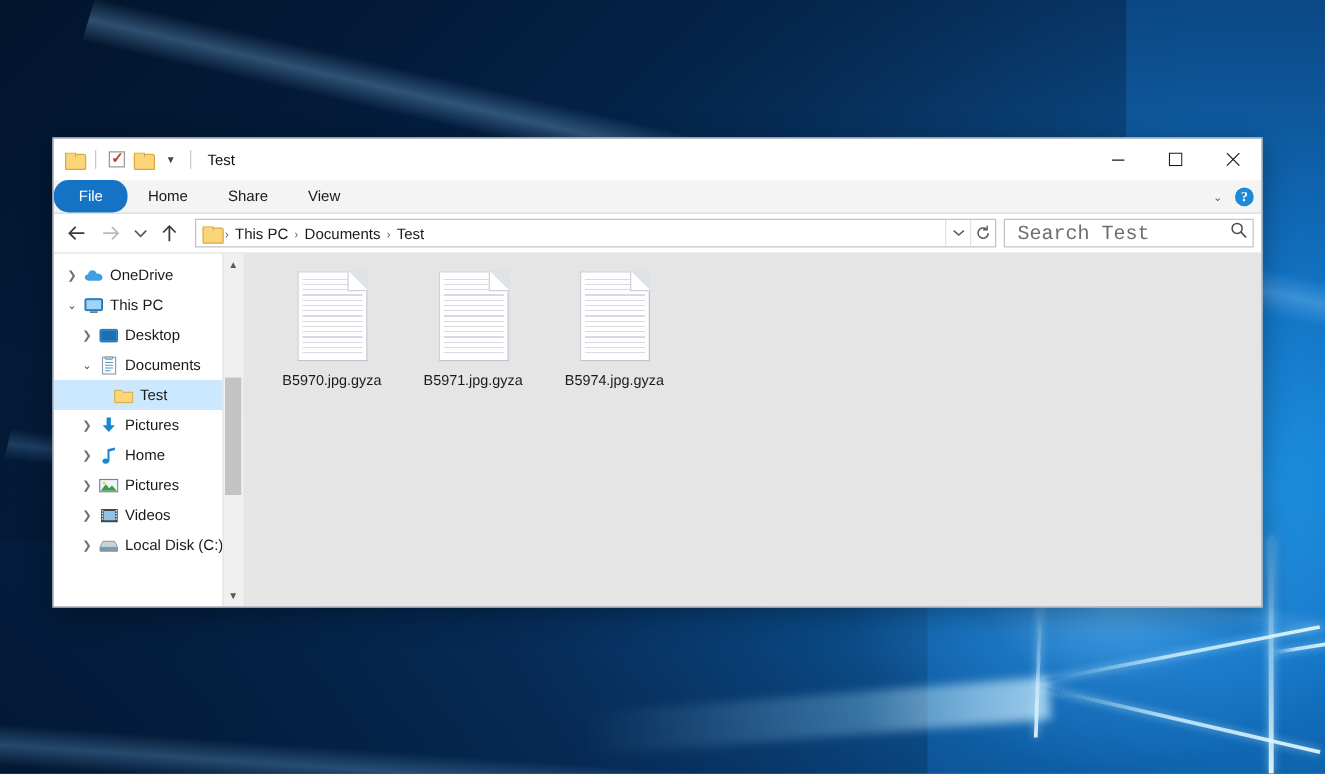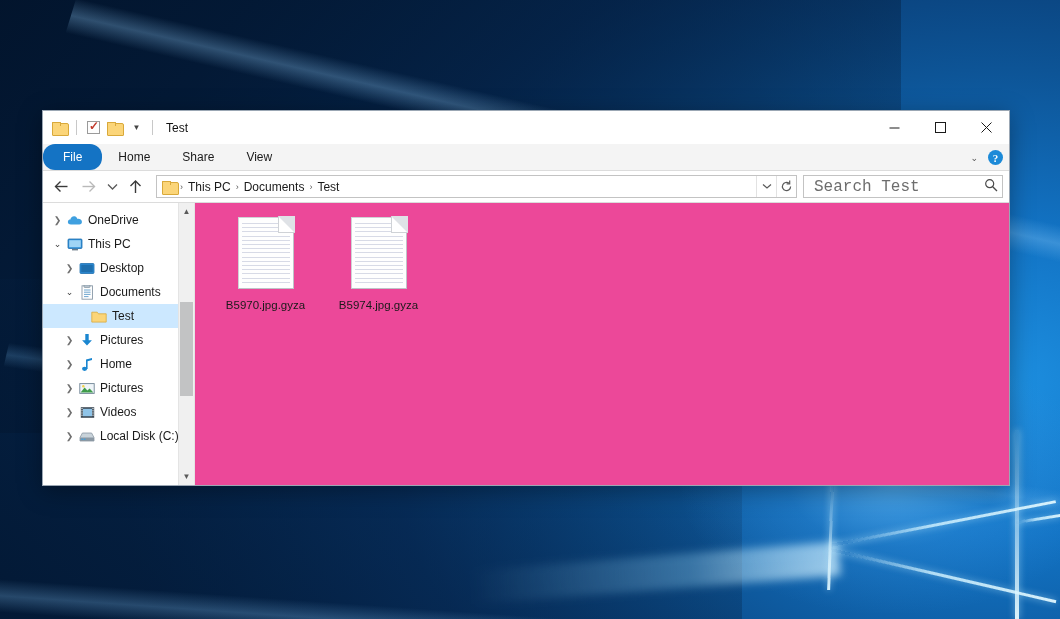--- a/index.html
+++ b/index.html
@@ -289,21 +289,21 @@
   }
   .sb-track { flex: 1; width: 16px; position: relative; }
   .sb-thumb {
     position: absolute; left: 1px; width: 13px;
     top: 33%; height: 38%;
     background: #c2c3c4; border-radius: 0; cursor: default;
   }
 
   
   .files-pane {
-    flex: 1 1 auto; background: #ec4899;
+    flex: 1 1 auto; background: #e5e5e5;
     padding: 10px 0 0 14px;
     display: flex; flex-wrap: wrap;
     align-content: flex-start;
     overflow: hidden;
   }
   .file-item {
     width: 113px; height: 124px;
     display: flex; flex-direction: column;
     align-items: center;
     padding-top: 4px;
@@ -647,30 +647,39 @@
         <div class="file-item">
           <div class="doc-icon">
             <div class="doc-page"></div>
               <div class="doc-lines"></div>
             <div class="doc-fold-cover"></div>
               <div class="doc-fold"></div>
           </div>
           <div class="file-name">B5970.jpg.gyza</div>
         </div>
 
-
-
-
         <div class="file-item">
           <div class="doc-icon">
             <div class="doc-page"></div>
               <div class="doc-lines"></div>
             <div class="doc-fold-cover"></div>
               <div class="doc-fold"></div>
           </div>
+          <div class="file-name">B5971.jpg.gyza</div>
+        </div>
+
+
+
+        <div class="file-item">
+          <div class="doc-icon">
+            <div class="doc-page"></div>
+              <div class="doc-lines"></div>
+            <div class="doc-fold-cover"></div>
+              <div class="doc-fold"></div>
+          </div>
           <div class="file-name">B5974.jpg.gyza</div>
         </div>
 
 
       </div>
     </div>
 
 
   </div>
 </div>

